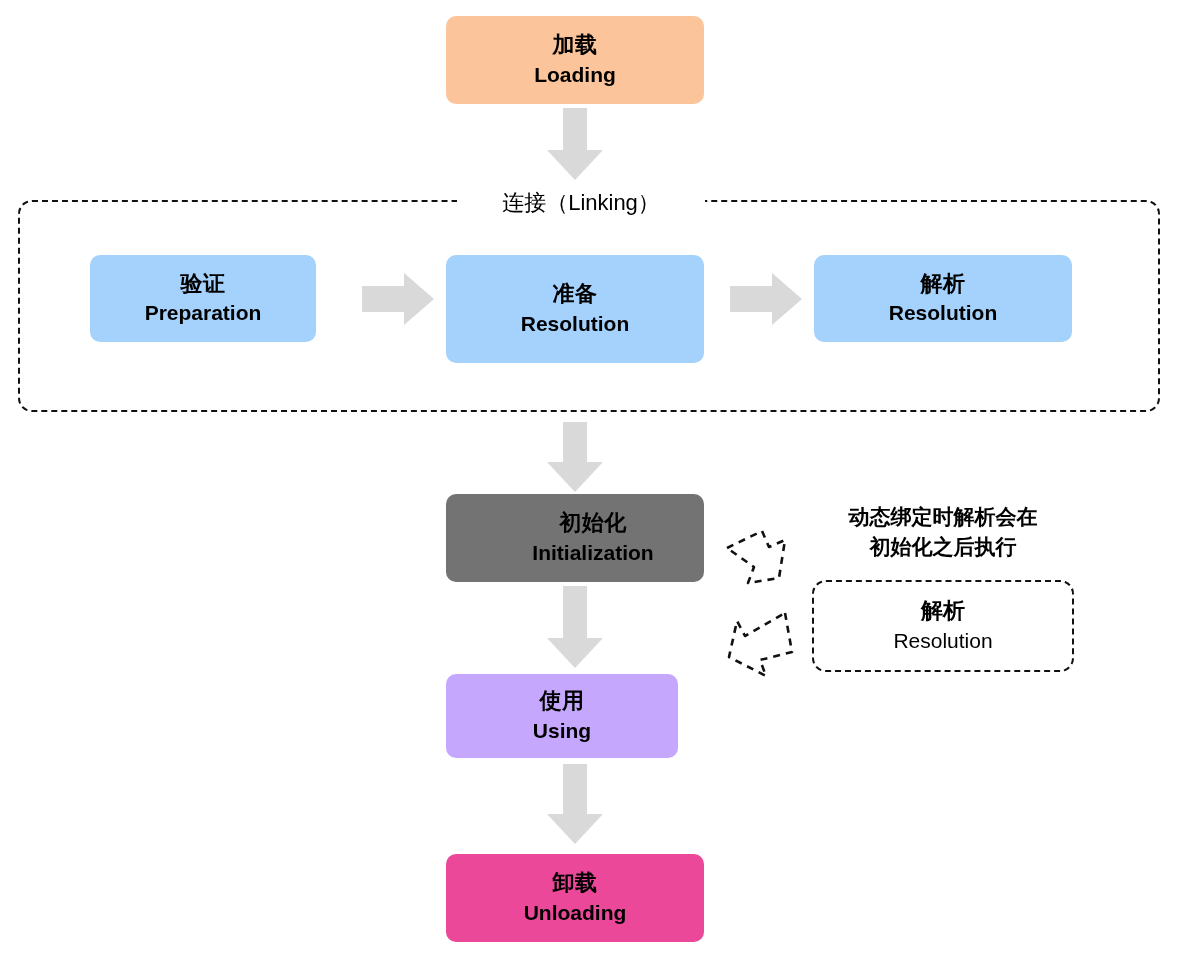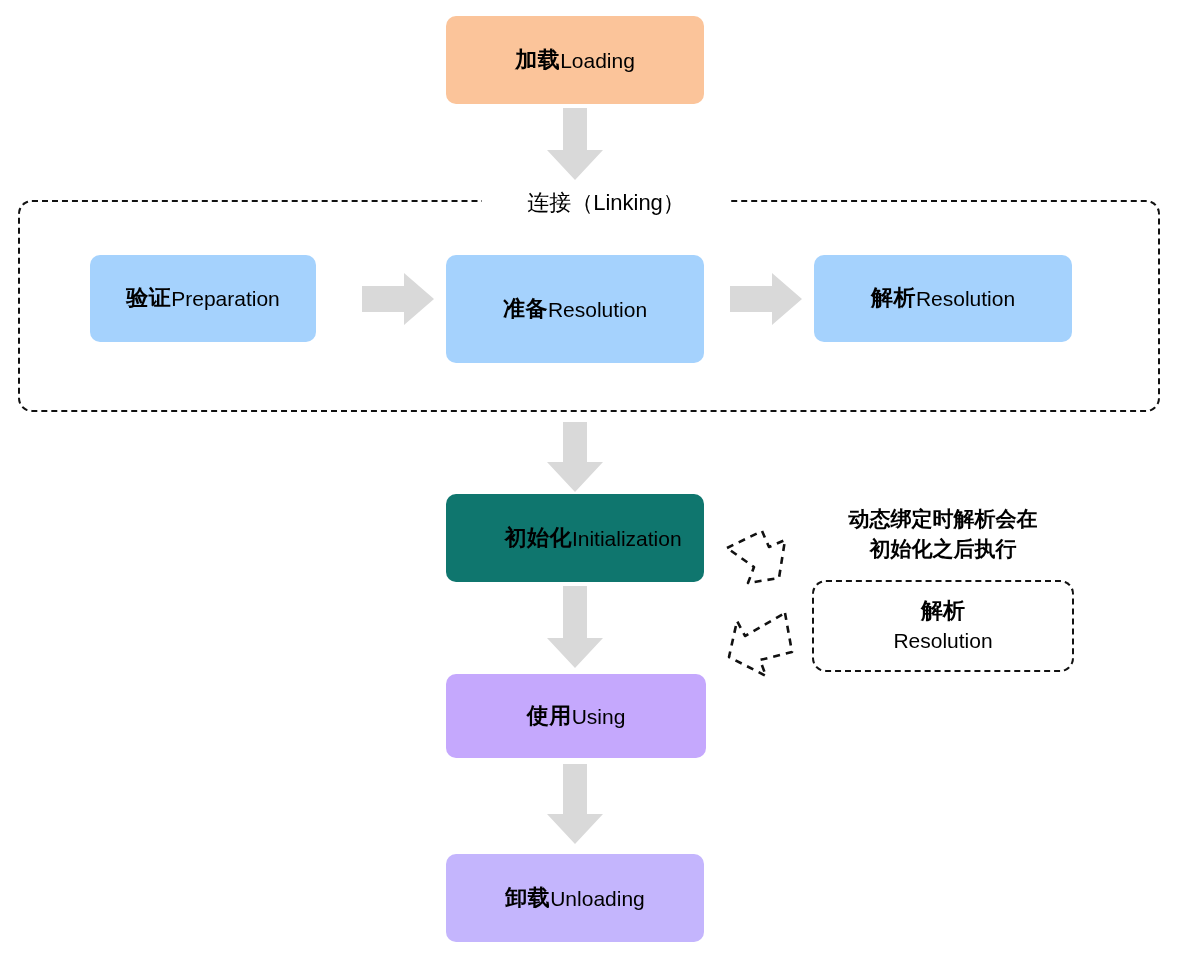--- a/index.html
+++ b/index.html
@@ -17,43 +17,44 @@
     height: 958px;
     background: #ffffff;
     overflow: hidden;
   }
 
   
   .node {
     position: absolute;
     box-sizing: border-box;
     display: flex;
+    flex-direction: column;
     align-items: center;
     justify-content: center;
     border-radius: 10px;
     line-height: 1.28;
   }
   .node .cn {
     font-size: 22px;
     font-weight: 700;
     letter-spacing: 0.5px;
   }
   .node .en {
     font-size: 21px;
-    font-weight: 400;
+    font-weight: 700;
     margin-top: 2px;
     text-align: center;
   }
 
   
   .stage-loading   { background: #FBC49A; }
   .stage-blue      { background: #A5D2FD; }
-  .stage-init      { background: #0f766e; padding-left: 36px; }
+  .stage-init      { background: #737373; padding-left: 36px; }
   .stage-using     { background: #C5A8FD; }
-  .stage-unloading { background: #c4b5fd; }
+  .stage-unloading { background: #ec4899; }
 
   
   .dashed-group {
     position: absolute;
     box-sizing: border-box;
     border: 2.5px dashed #111111;
     border-radius: 14px;
     background: transparent;
   }
   .group-label {
@@ -126,21 +127,21 @@
     <polygon fill="none" stroke="#111111" stroke-width="2.6" stroke-dasharray="7 6" stroke-linejoin="round" points="785,613 792,652 760,660 766,676 729,657 737,621 745,636"></polygon>
   </svg>
 
   <div class="node stage-loading" style="left:446px; top:16px; width:258px; height:88px;">
     <span class="cn">加载</span>
     <span class="en">Loading</span>
   </div>
 
   <div class="dashed-group" style="left:18px; top:200px; width:1142px; height:212px;"></div>
 
-  <div class="group-label" style="left:482px; top:188px; width:220px;">连接（Linking）</div>
+  <div class="group-label" style="left:457px; top:188px; width:220px;">连接（Linking）</div>
 
   <div class="node stage-blue" style="left:90px; top:255px; width:226px; height:87px;">
     <span class="cn">验证</span>
     <span class="en">Preparation</span>
   </div>
 
   <div class="node stage-blue" style="left:446px; top:255px; width:258px; height:108px;">
     <span class="cn">准备</span>
     <span class="en">Resolution</span>
   </div>
@@ -148,29 +149,29 @@
   <div class="node stage-blue" style="left:814px; top:255px; width:258px; height:87px;">
     <span class="cn">解析</span>
     <span class="en">Resolution</span>
   </div>
 
   <div class="node stage-init" style="left:446px; top:494px; width:258px; height:88px;">
     <span class="cn">初始化</span>
     <span class="en">Initialization</span>
   </div>
 
-  <div class="annotation" style="left:805px; top:504px; width:276px;">动态绑定时解析会在
+  <div class="annotation" style="left:805px; top:504px; width:276px;font-family:Liberation Mono, monospace;">动态绑定时解析会在
 初始化之后执行</div>
 
   <div class="node-dashed" style="left:812px; top:580px; width:262px; height:92px;">
     <span class="cn">解析</span>
     <span class="en">Resolution</span>
   </div>
 
-  <div class="node stage-using" style="left:446px; top:674px; width:260px; height:84px;">
+  <div class="node stage-using" style="left:446px; top:674px; width:232px; height:84px;">
     <span class="cn">使用</span>
     <span class="en">Using</span>
   </div>
 
   <div class="node stage-unloading" style="left:446px; top:854px; width:258px; height:88px;">
     <span class="cn">卸载</span>
     <span class="en">Unloading</span>
   </div>
 
 </div>

